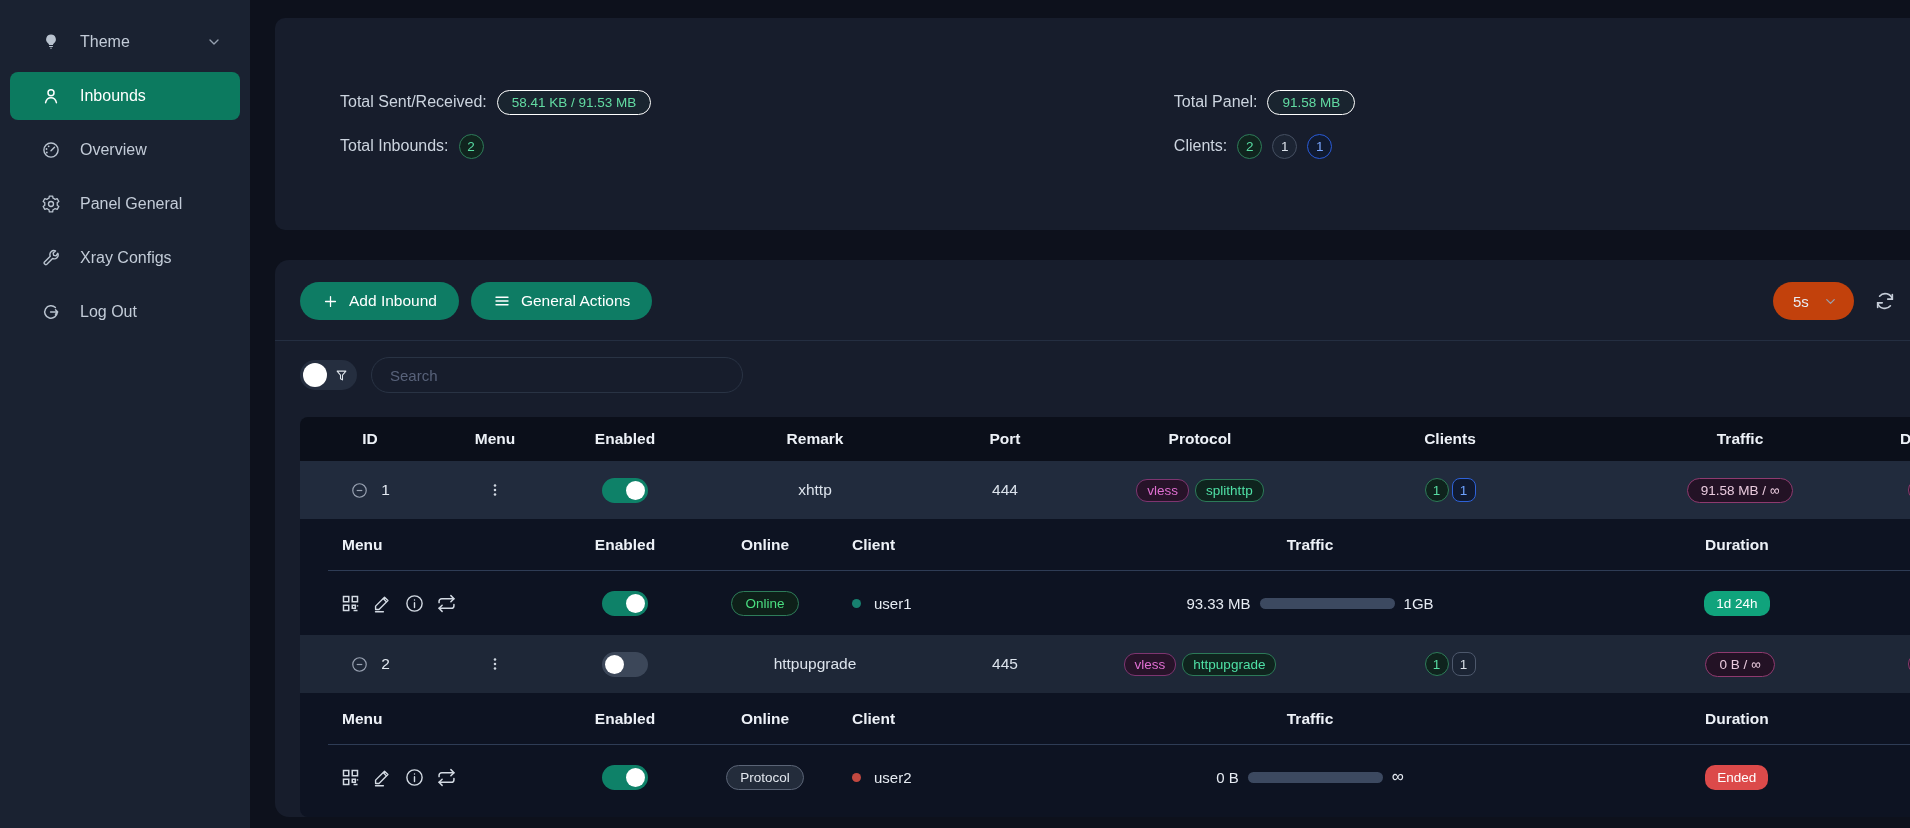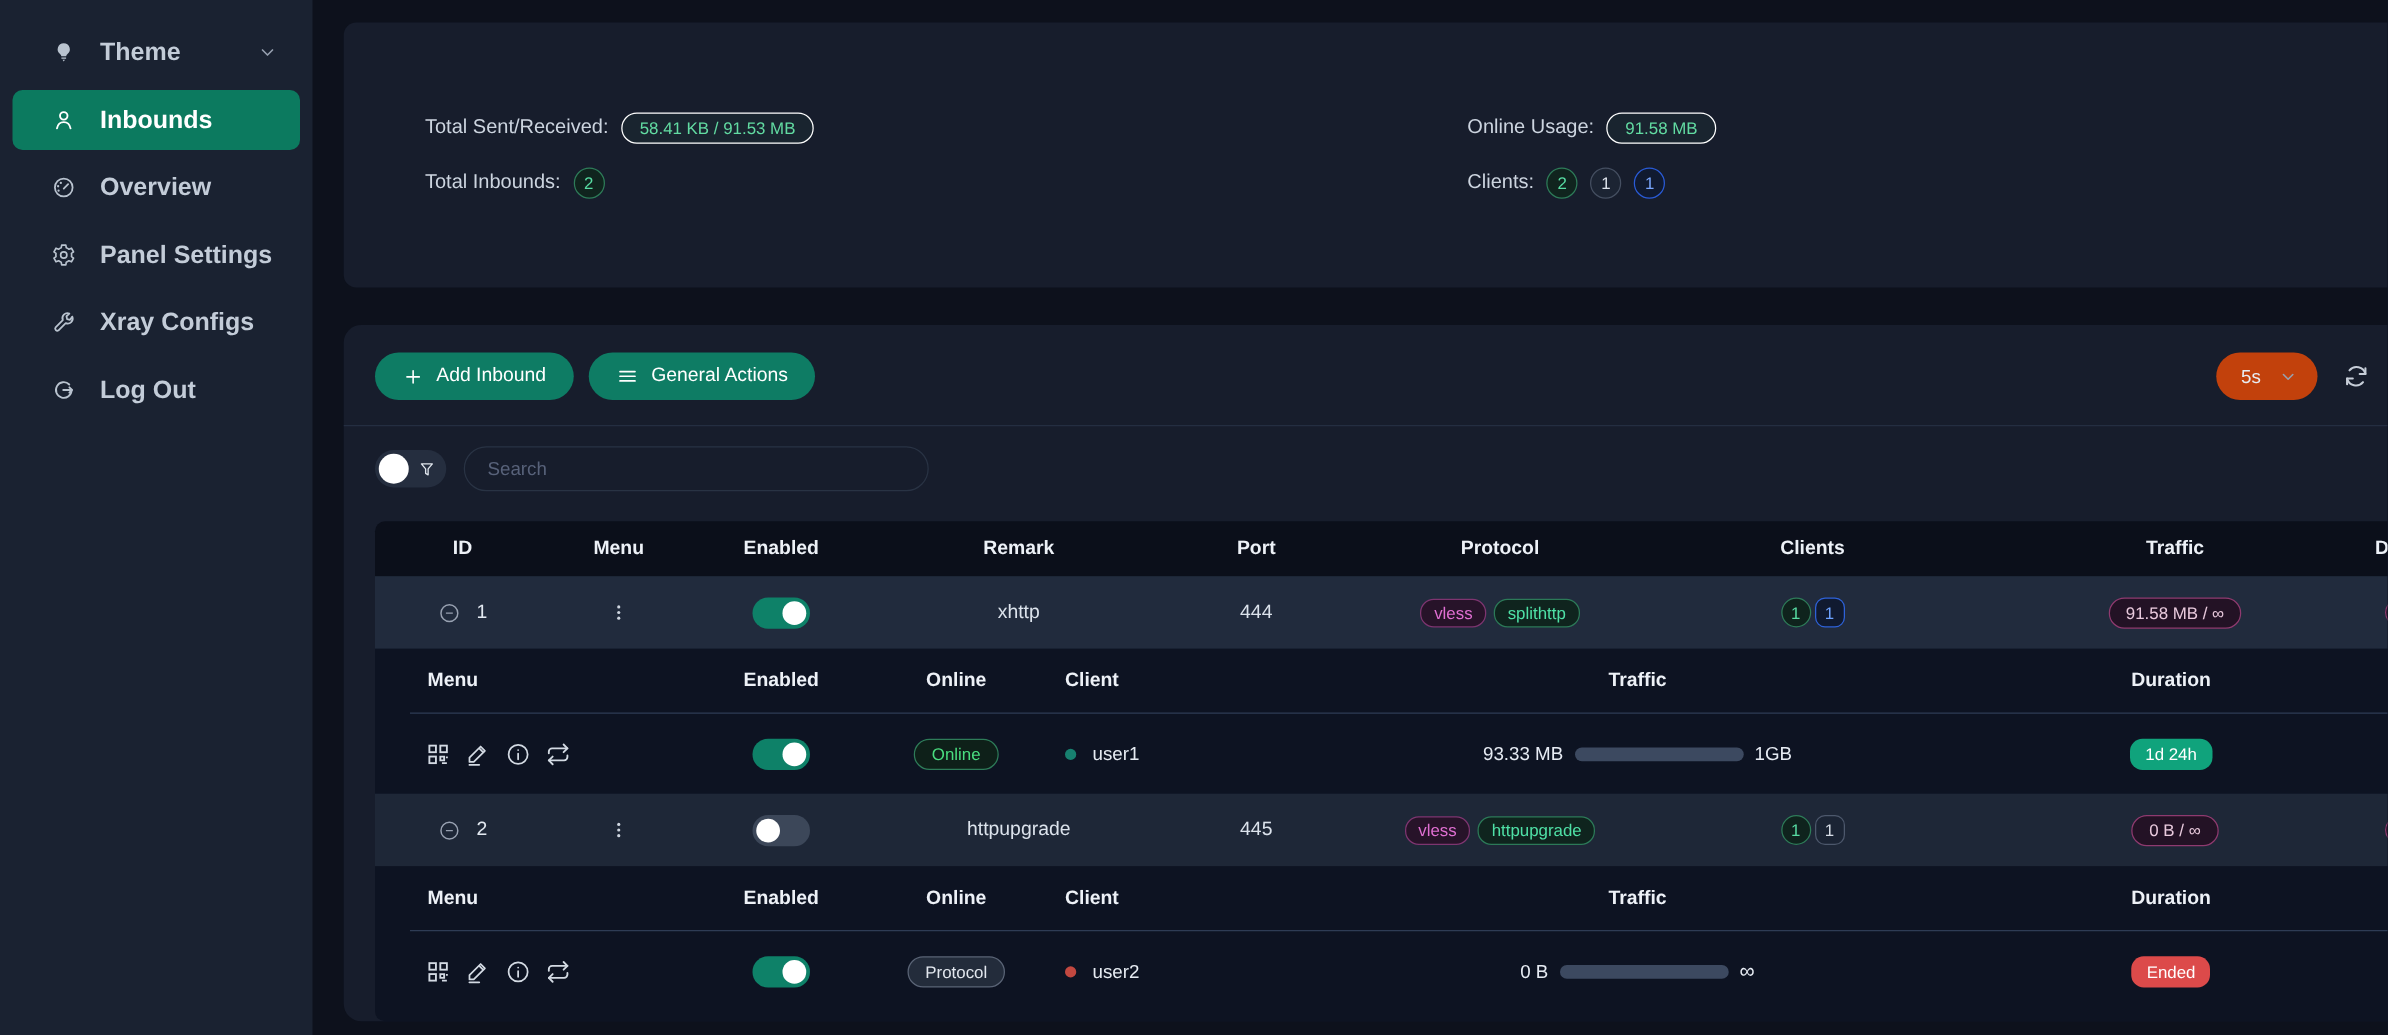--- a/index.html
+++ b/index.html
@@ -2,21 +2,21 @@
 <html style="--accent: #0e7c64; --sidebar-active: #0c7a5f; --green-text: #62dba2; --magenta-text: #e06fd2; --pink-pill: #e9cadd; --blue-badge: #6da2ff; --red-badge: #dc4a4a; --green-badge-fill: #10a37c;"><head>
 <meta charset="utf-8">
 <style>
   * { margin:0; padding:0; box-sizing:border-box; }
   html,body { width:1910px; height:828px; background:#0d111c; font-family:"Liberation Sans","DejaVu Sans",sans-serif; overflow:hidden; }
   .app { display:flex; width:1910px; height:828px; }
 
   
   .sidebar { width:250px; flex:none; background:#1a2231; padding-top:12px; height:100%; }
   .side-item { height:48px; margin:6px 10px; border-radius:8px; display:flex; align-items:center;
-               padding:0 18px 0 30px; gap:18px; color:#c3ccd8; font-weight:700; font-size:20px; cursor:pointer; }
+               padding:0 18px 0 30px; gap:18px; color:#c3ccd8; font-weight:400; font-size:16px; cursor:pointer; }
   .side-item .ic { width:22px; height:22px; display:flex; align-items:center; justify-content:center; color:#b9c3cf; }
   .side-item.active { background:#0c7a5f; color:#ffffff; }
   .side-item.active .ic { color:#ffffff; }
   .side-item .chev { margin-left:auto; color:#96a0af; display:flex; }
 
   
   .main { flex:1; padding:18px 28px 16px 25px; display:flex; flex-direction:column; gap:30px; }
   .card { background:#171d2c; border-radius:10px; }
 
   
@@ -163,21 +163,21 @@
       <span>Overview</span>
     </div>
 
     <div class="side-item">
       <span class="ic">
         <svg viewBox="0 0 24 24" width="20" height="20" fill="none" stroke="currentColor" stroke-width="1.6" stroke-linejoin="round">
             <path d="M19.4 13.5a7.5 7.5 0 0 0 0-3l2-1.5-2-3.5-2.4 1a7.5 7.5 0 0 0-2.6-1.5L14 2.5h-4l-.4 2.5a7.5 7.5 0 0 0-2.6 1.5l-2.4-1-2 3.5 2 1.5a7.5 7.5 0 0 0 0 3l-2 1.5 2 3.5 2.4-1a7.5 7.5 0 0 0 2.6 1.5l.4 2.5h4l.4-2.5a7.5 7.5 0 0 0 2.6-1.5l2.4 1 2-3.5z"></path>
             <circle cx="12" cy="12" r="3"></circle>
           </svg>
       </span>
-      <span>Panel Settings</span>
+      <span>Panel General</span>
     </div>
 
     <div class="side-item">
       <span class="ic">
         <svg viewBox="0 0 24 24" width="20" height="20" fill="none" stroke="currentColor" stroke-width="1.7" stroke-linejoin="round">
             <path d="M20.2 6.3a4.8 4.8 0 0 1-6.3 6.3L7 19.5a2 2 0 0 1-2.8-2.8l6.9-6.9a4.8 4.8 0 0 1 6.3-6.3L14.6 6l.6 2.8 2.8.6z"></path>
           </svg>
       </span>
       <span>Xray Configs</span>
     </div>
@@ -201,21 +201,21 @@
           <span class="stat-label">Total Sent/Received:</span>
           <span class="pill-green">58.41 KB / 91.53 MB</span>
         </div>
         <div class="stat-row">
           <span class="stat-label">Total Inbounds:</span>
           <span class="badge-circ green">2</span>
         </div>
       </div>
       <div class="stats-col right">
         <div class="stat-row">
-          <span class="stat-label">Online Usage:</span>
+          <span class="stat-label">Total Panel:</span>
           <span class="pill-green">91.58 MB</span>
         </div>
         <div class="stat-row">
           <span class="stat-label">Clients:</span>
           <span class="badge-circ green">2</span>
           <span class="badge-circ gray">1</span>
           <span class="badge-circ blue">1</span>
         </div>
       </div>
     </section>

